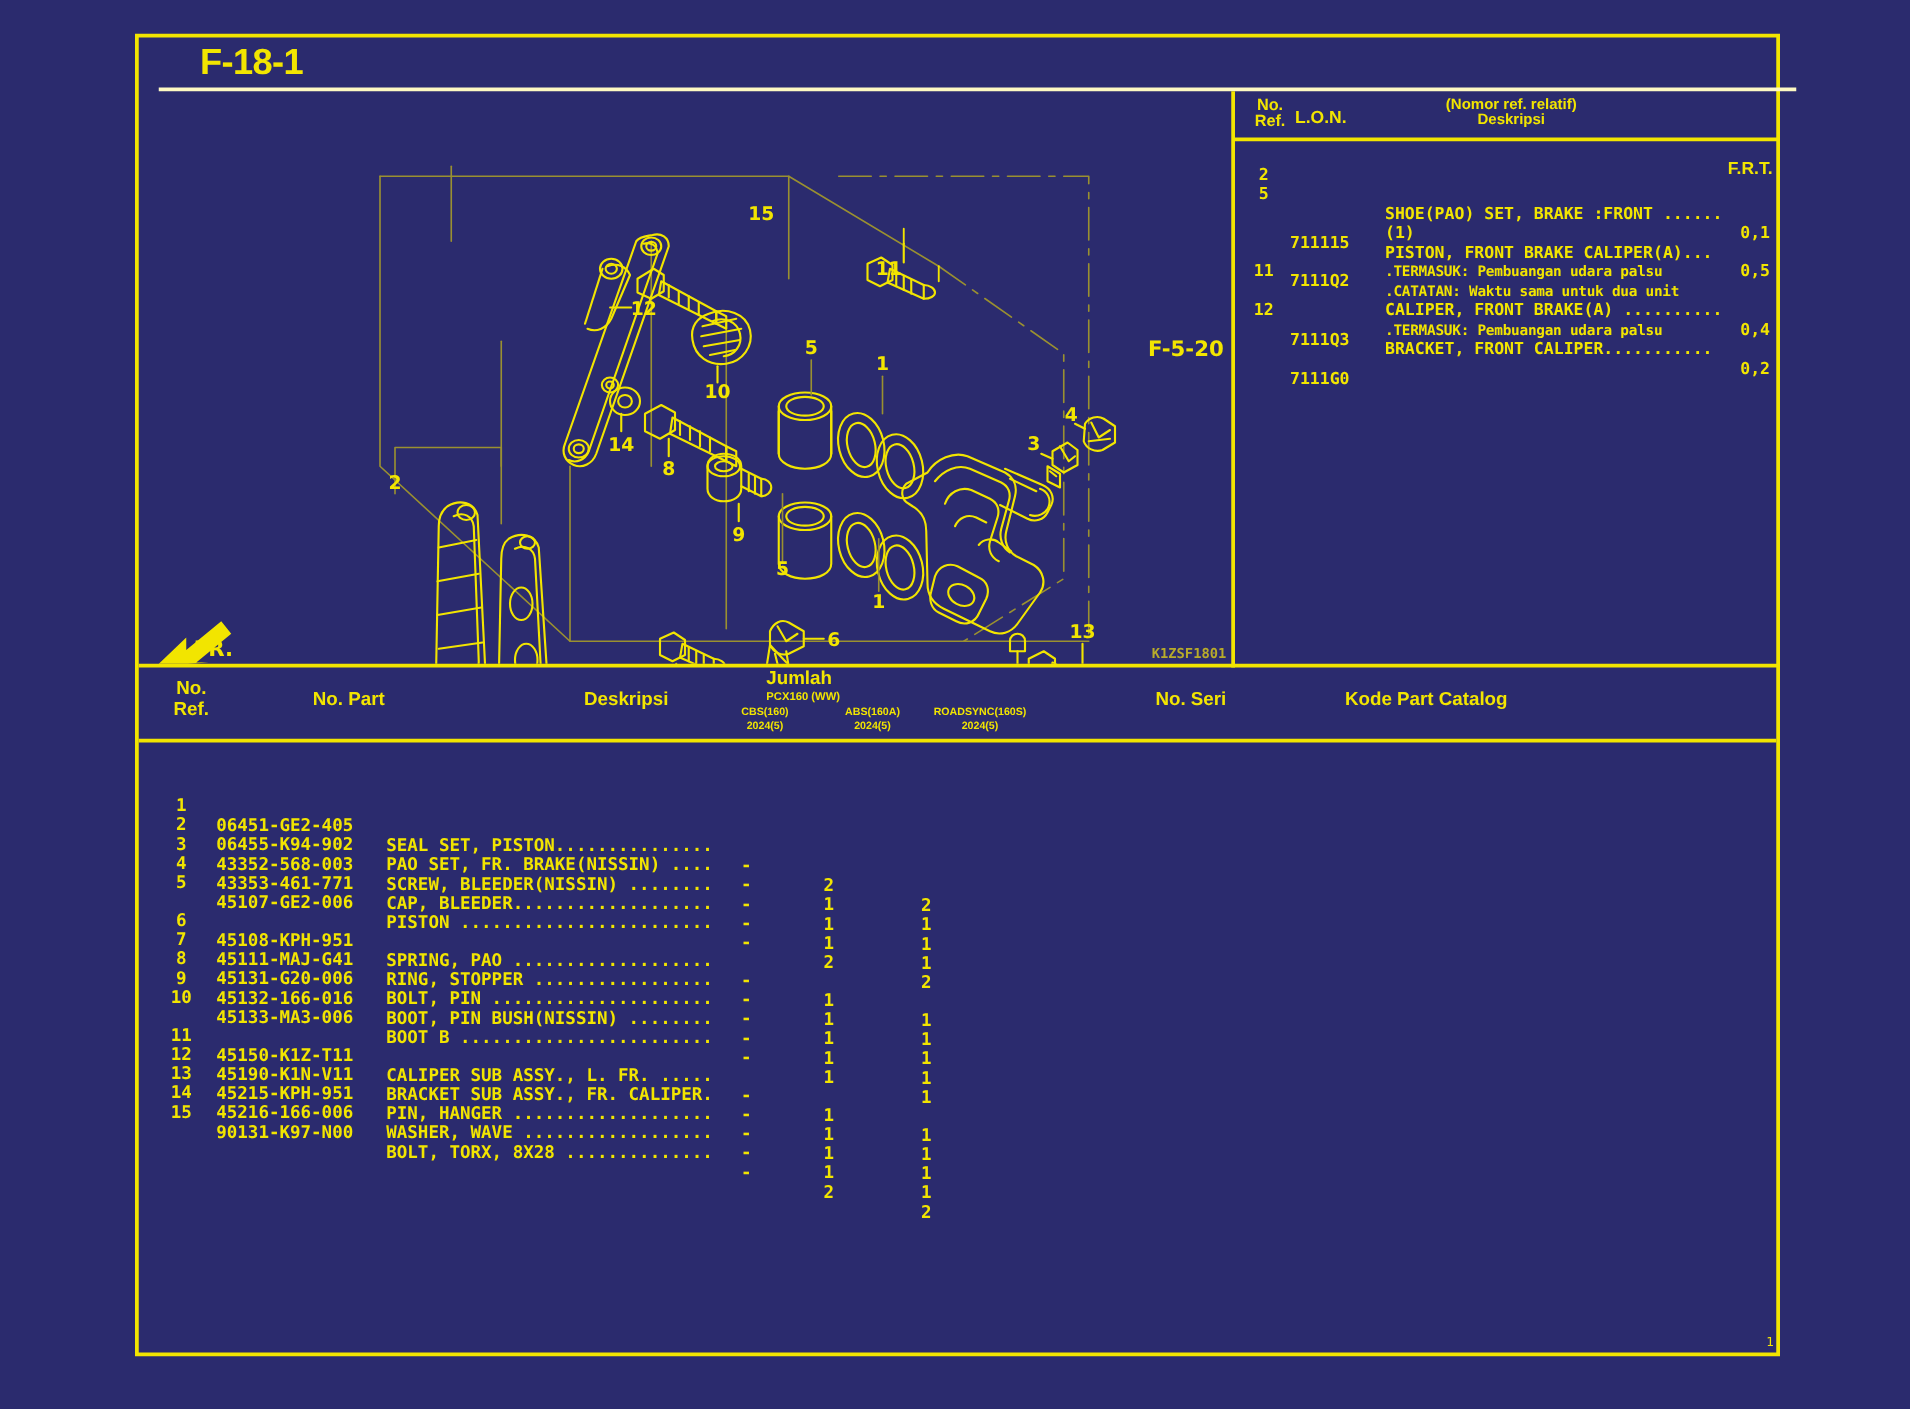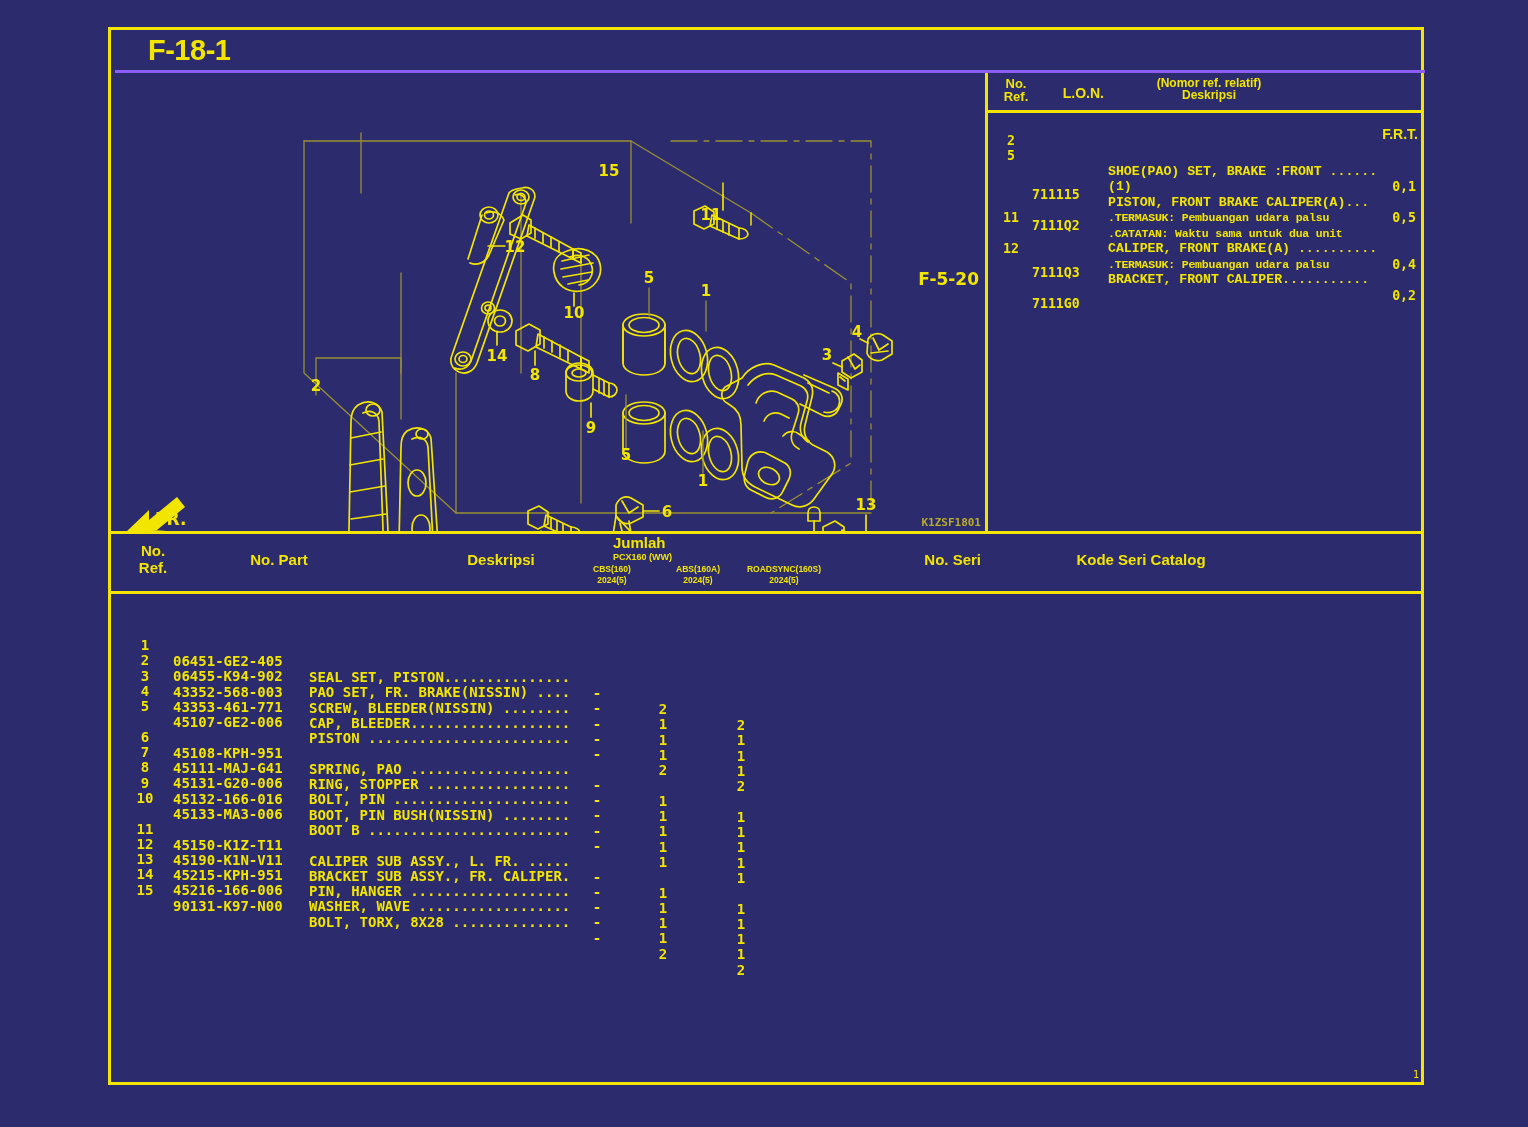--- a/index.html
+++ b/index.html
@@ -26,24 +26,24 @@
     position: absolute;
     left: 108px; top: 27px;
     width: 1316px; height: 1058px;
     border: 3px solid #f2e500;
     box-sizing: border-box;
   }
 
   
   #titlebar {
     position: absolute;
-    left: 4px; top: 0;
+    left: 16px; top: 0;
     width: 100%;
     height: 43px;
-    border-bottom: 3px solid #8b5cf6;
+    border-bottom: 3px solid #fef9c3;
     box-sizing: border-box;
   }
   #sheet-code {
     position: absolute;
     left: 33px; top: 4px;
     font-size: 29px;
     font-weight: bold;
     color: #f2e500;
     letter-spacing: -0.5px;
     font-family: "Liberation Sans", sans-serif;
@@ -84,38 +84,38 @@
   #ref-head {
     position: relative;
     height: 40px;
     border-bottom: 3px solid #f2e500;
     box-sizing: border-box;
     color: #f2e500;
     font-weight: bold;
   }
   .rh { position: absolute; font-size: 13px; line-height: 1.0; }
   .rh-noref  { left: 8px;  top: 4px;  width: 40px; text-align: center; }
-  .rh-lon    { left: 48px; top: 13px; width: 68px; text-align: right; font-size: 14px;}
+  .rh-lon    { left: 48px; top: 13px; width: 68px; text-align: left; font-size: 14px;}
   .rh-desc   { left: 116px;top: 3px;  width: 210px;text-align: center; }
   .rh-desc small { display:block; font-size: 12px; font-weight: bold; }
   .rh-frt    { right: 6px; top: 13px; font-size: 14px; margin-top: 41px; }
 
   #ref-body {
     position: relative;
     padding: 4px 0 0 0;
     color: #f2e500;
     font-family: "DejaVu Sans Mono", monospace;
     font-size: 13.2px;
     line-height: 15.5px;
     font-weight: bold;
   }
   .ref-row { position: relative; height: 15.5px; white-space: pre; }
   .ref-no   { position: absolute; left: 6px;  width: 34px; text-align: center; }
   .ref-lon  { position: absolute; left: 44px; width: 76px; text-align: left; margin-top: 39px; }
-  .ref-desc { position: absolute; left: 120px; font-family: Liberation Mono, monospace; }
+  .ref-desc { position: absolute; left: 120px; }
   .ref-frt  { position: absolute; right: 8px; }
   .ref-note { font-size: 11.5px; letter-spacing: -0.2px; }
 
   
   #ptable-head {
     position: absolute;
     left: 0; top: 504px;
     width: 100%;
     height: 60px;
     border-bottom: 3px solid #f2e500;
@@ -496,21 +496,21 @@
         <div class="jcol jcol-2">
           <div>ABS(160A)</div>
           <div>2024(5)</div>
         </div>
         <div class="jcol jcol-3">
           <div>ROADSYNC(160S)</div>
           <div>2024(5)</div>
         </div>
       </div>
       <div class="th th-noseri">No. Seri</div>
-      <div class="th th-kode">Kode Seri Catalog</div>
+      <div class="th th-kode">Kode Part Catalog</div>
     </div>
 
     <div id="ptable-body">
 
       <div class="p-row">
         <span class="p-no">1</span>
         <span class="p-part">06451-GE2-405</span>
         <span class="p-desc">SEAL SET, PISTON...............</span>
         <span class="p-q1">-</span>
         <span class="p-q2">2</span>

